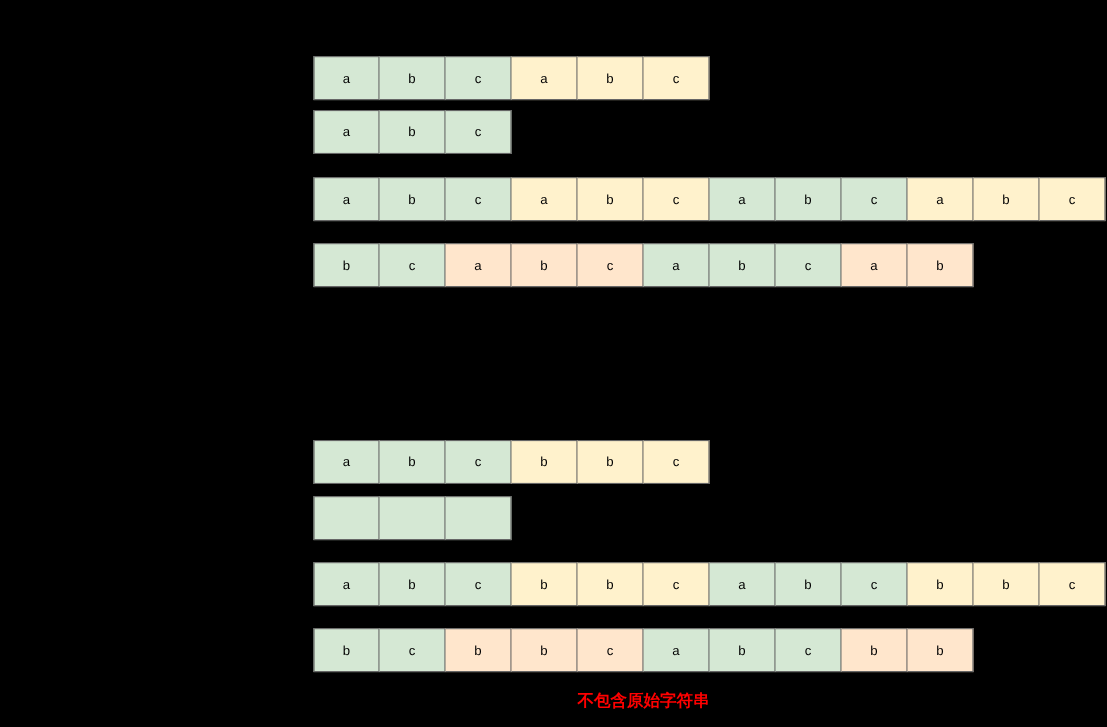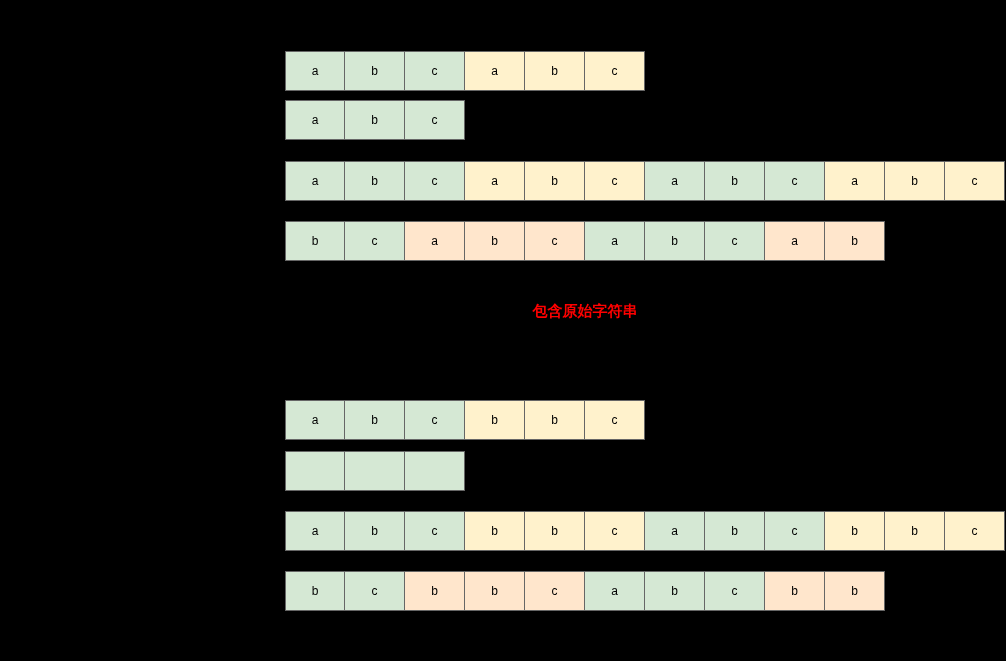--- a/index.html
+++ b/index.html
@@ -72,21 +72,20 @@
       <div class="cell" style="width: 60px; height: 40px; background: rgb(213, 232, 212);">c</div>
       <div class="cell" style="width: 60px; height: 40px; background: rgb(255, 230, 204);">a</div>
       <div class="cell" style="width: 60px; height: 40px; background: rgb(255, 230, 204);">b</div>
       <div class="cell" style="width: 60px; height: 40px; background: rgb(255, 230, 204);">c</div>
       <div class="cell" style="width: 60px; height: 40px; background: rgb(213, 232, 212);">a</div>
       <div class="cell" style="width: 60px; height: 40px; background: rgb(213, 232, 212);">b</div>
       <div class="cell" style="width: 60px; height: 40px; background: rgb(213, 232, 212);">c</div>
       <div class="cell" style="width: 60px; height: 40px; background: rgb(255, 230, 204);">a</div>
       <div class="cell" style="width: 60px; height: 40px; background: rgb(255, 230, 204);">b</div>
     </div>
-    <div class="caption" style="top: 302px;">包含原始字符串</div>
     <div class="row" style="left: 285px; top: 400px;">
       <div class="cell" style="width: 60px; height: 40px; background: rgb(213, 232, 212);">a</div>
       <div class="cell" style="width: 60px; height: 40px; background: rgb(213, 232, 212);">b</div>
       <div class="cell" style="width: 60px; height: 40px; background: rgb(213, 232, 212);">c</div>
       <div class="cell" style="width: 60px; height: 40px; background: rgb(255, 242, 204);">b</div>
       <div class="cell" style="width: 60px; height: 40px; background: rgb(255, 242, 204);">b</div>
       <div class="cell" style="width: 60px; height: 40px; background: rgb(255, 242, 204);">c</div>
     </div>
     <div class="row" style="left: 285px; top: 451px;">
       <div class="cell" style="width: 60px; height: 40px; background: rgb(213, 232, 212);"></div>
@@ -112,13 +111,14 @@
       <div class="cell" style="width: 60px; height: 40px; background: rgb(213, 232, 212);">c</div>
       <div class="cell" style="width: 60px; height: 40px; background: rgb(255, 230, 204);">b</div>
       <div class="cell" style="width: 60px; height: 40px; background: rgb(255, 230, 204);">b</div>
       <div class="cell" style="width: 60px; height: 40px; background: rgb(255, 230, 204);">c</div>
       <div class="cell" style="width: 60px; height: 40px; background: rgb(213, 232, 212);">a</div>
       <div class="cell" style="width: 60px; height: 40px; background: rgb(213, 232, 212);">b</div>
       <div class="cell" style="width: 60px; height: 40px; background: rgb(213, 232, 212);">c</div>
       <div class="cell" style="width: 60px; height: 40px; background: rgb(255, 230, 204);">b</div>
       <div class="cell" style="width: 60px; height: 40px; background: rgb(255, 230, 204);">b</div>
     </div>
+    <div class="caption" style="top: 629px;">不包含原始字符串</div>
   </div>
 
 </body></html>

